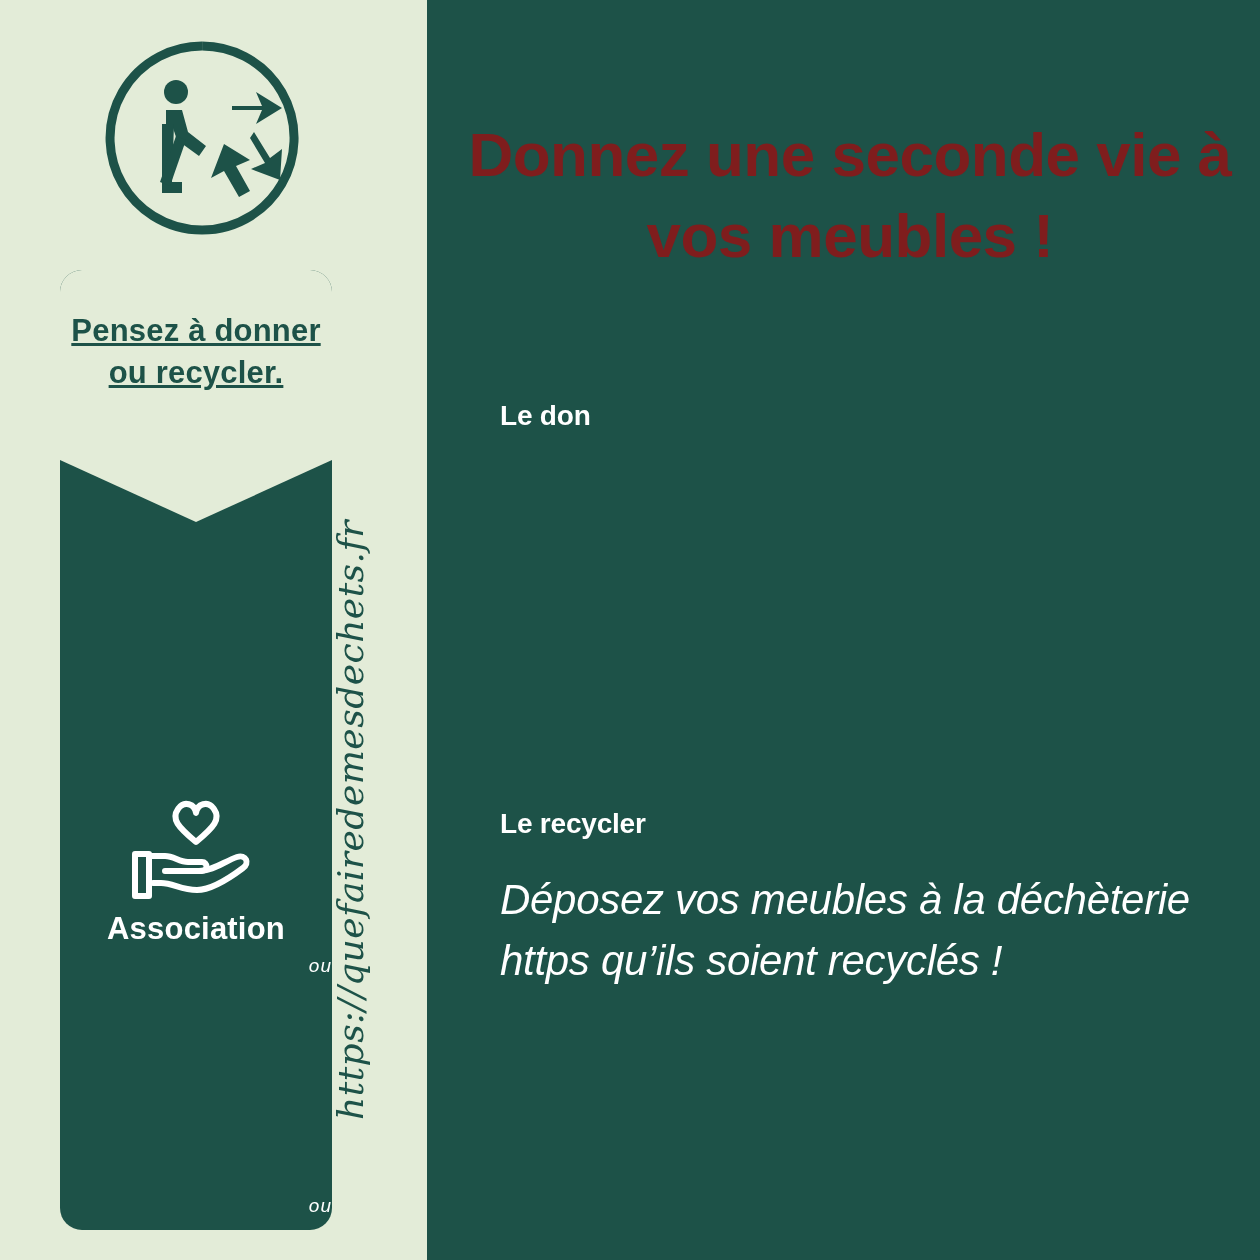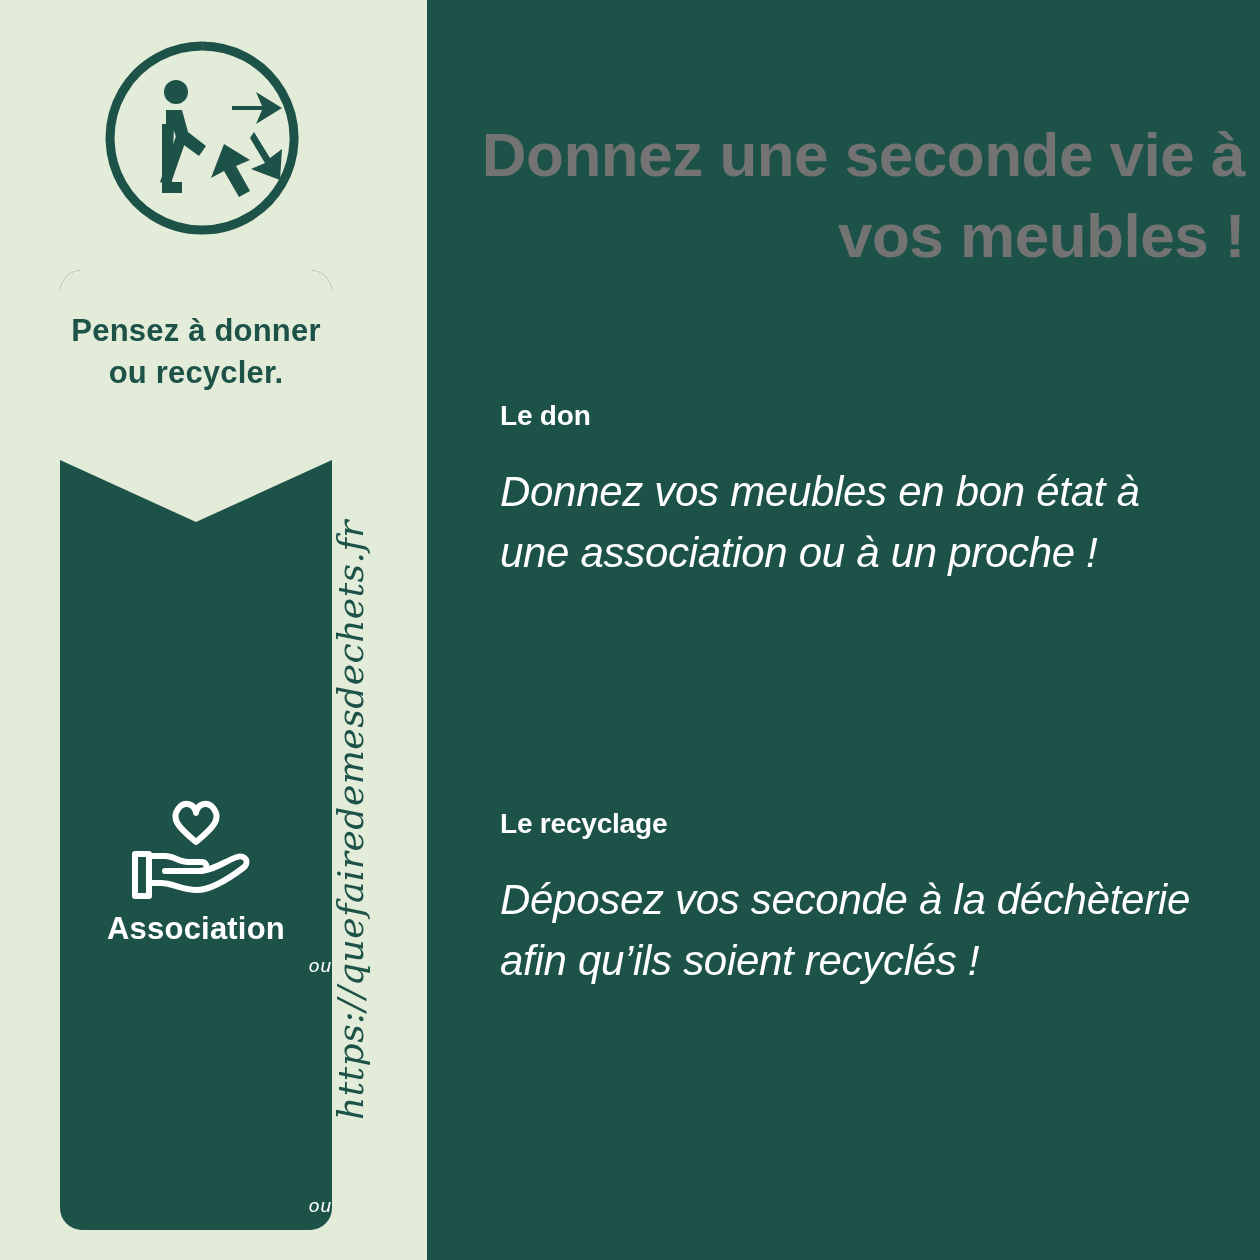--- a/index.html
+++ b/index.html
@@ -62,20 +62,21 @@
   .banner-text {
     position: absolute;
     left: 0; top: 40px;
     width: 272px;
     text-align: center;
     color: #1d5248;
     font-weight: bold;
     font-size: 31px;
     line-height: 1.35;
     letter-spacing: .2px;
+    text-decoration: underline;
   }
 
   
   .step {
     position: absolute;
     left: 0;
     width: 272px;
     text-align: center;
     color: #ffffff;
   }
@@ -115,22 +116,22 @@
     font-size: 36px;
     letter-spacing: .5px;
     white-space: nowrap;
   }
 
   
   .headline {
     position: absolute;
     left: 455px; top: 72px;
     width: 790px;
-    color: #737373;
-    text-align: right;
+    color: #7f1d1d;
+    text-align: center;
     font-size: 62px;
     font-weight: bold;
     line-height: 1.32;
     letter-spacing: -.5px;
   }
   .section {
     position: absolute;
     left: 500px;
     width: 712px;
     color: #ffffff;
@@ -206,21 +207,20 @@
     <div class="ou" style="top:925px;">ou</div>
 
   </div>
 
   <div class="url">https://quefairedemesdechets.fr</div>
 
   <h1 class="headline">Donnez une seconde vie à vos meubles !</h1>
 
   <div class="section" id="don-section">
     <h2 class="section-title">Le don</h2>
-    <p class="section-body">Donnez vos meubles en bon état à une association ou à un proche !</p>
   </div>
 
   <div class="section" id="recyclage-section">
-    <h2 class="section-title">Le recyclage</h2>
-    <p class="section-body">Déposez vos seconde à la déchèterie afin qu’ils soient recyclés !</p>
+    <h2 class="section-title">Le recycler</h2>
+    <p class="section-body">Déposez vos meubles à la déchèterie https qu’ils soient recyclés !</p>
   </div>
 
 </div>
 
 </body></html>

